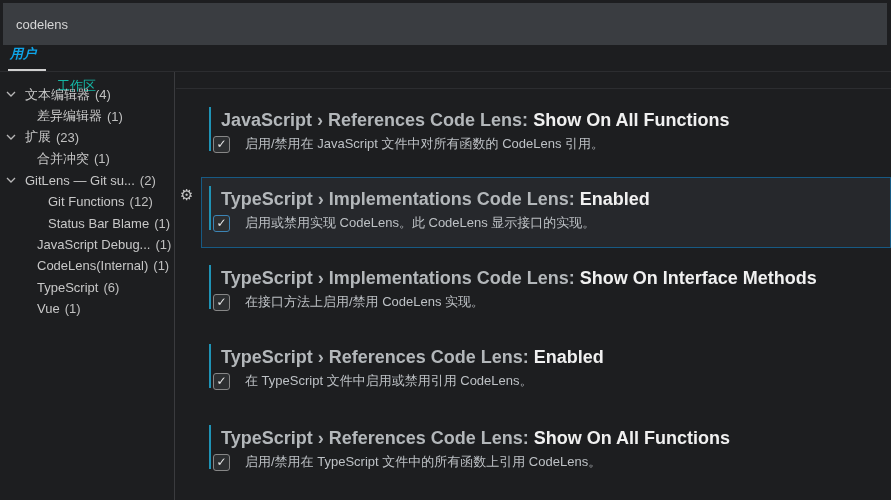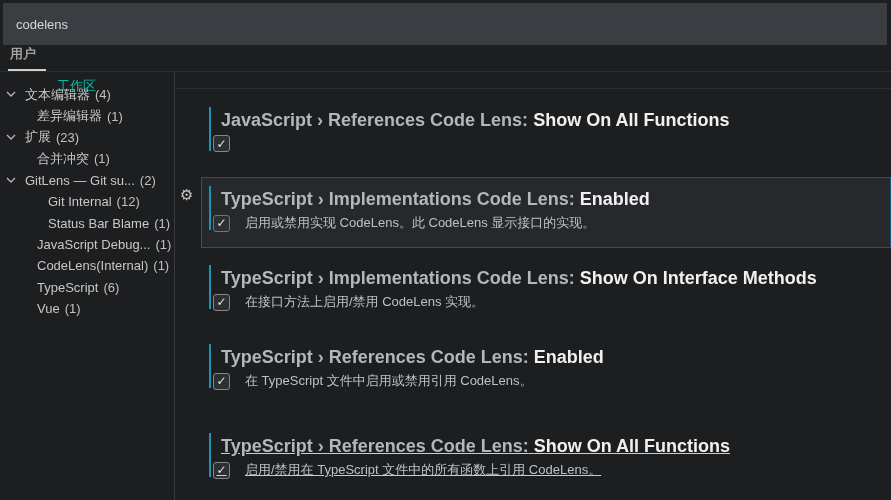--- a/index.html
+++ b/index.html
@@ -16,21 +16,21 @@
   .searchbar input {
     width:100%; height:100%; background:transparent; border:none; outline:none;
     color:#d6d6d6; font-size:13px; padding:0 8px 0 13px; font-family:inherit;
   }
   
   .tabbar {
     position:absolute; left:0; top:31px; right:0; height:41px;
     border-bottom:1px solid #2c2d30;
   }
   .tab { position:absolute; top:14px; font-size:13px; cursor:default; }
-  .tab.active { color:#a3a3a3; font-weight:700; }
+  .tab.active { color:#0ea5e9; font-weight:700;font-style:italic; }
   .tab.inactive { color:#14b8a6;margin-top:32px; }
   .tab-underline { position:absolute; left:8px; top:38px; width:38px; height:2px; background:#d0d0d0; }
   
   .toc {
     position:absolute; left:0; top:72px; width:175px; bottom:0;
     border-right:1px solid #3a3b3e; padding-top:12px; overflow:hidden;
   }
   .toc-row {
     height:21.4px; display:flex; align-items:center;
     font-size:13px; color:#c8c8c8; white-space:nowrap; cursor:default;
@@ -116,21 +116,21 @@
       <div class="toc-row lv1 has-chev">
         <span class="chev">
           <svg width="10" height="7" viewBox="0 0 10 7">
             <path d="M1 1 L5 5 L9 1" stroke="#b8b8b8" stroke-width="1.3" fill="none"></path>
           </svg>
         </span>
         <span>GitLens — Git su...</span>
         <span class="count">(2)</span>
       </div>
       <div class="toc-row lv2">
-        <span>Git Internal</span>
+        <span>Git Functions</span>
         <span class="count">(12)</span>
       </div>
       <div class="toc-row lv2">
         <span>Status Bar Blame</span>
         <span class="count">(1)</span>
       </div>
       <div class="toc-row lv1">
         <span>JavaScript Debug...</span>
         <span class="count">(1)</span>
       </div>
@@ -148,20 +148,21 @@
       </div>
     </div>
 
   <div class="settings">
     <div class="top-divider"></div>
   <div class="setting-row" style="top: 26px;">
         <div class="indicator"></div>
         <div class="title"><span class="cat">JavaScript › References Code Lens:</span> <span class="name">Show On All Functions</span></div>
         <div class="desc-row">
           <span class="checkbox">✓</span>
+          <span class="desc">启用/禁用在 JavaScript 文件中对所有函数的 CodeLens 引用。</span>
         </div>
       </div>
       <div class="setting-row focused" style="top: 105px;">
         <span class="gear">⚙</span>
         <div class="indicator"></div>
         <div class="title"><span class="cat">TypeScript › Implementations Code Lens:</span> <span class="name">Enabled</span></div>
         <div class="desc-row">
           <span class="checkbox">✓</span>
           <span class="desc">启用或禁用实现 CodeLens。此 CodeLens 显示接口的实现。</span>
         </div>
@@ -175,21 +176,21 @@
         </div>
       </div>
       <div class="setting-row" style="top: 263px;">
         <div class="indicator"></div>
         <div class="title"><span class="cat">TypeScript › References Code Lens:</span> <span class="name">Enabled</span></div>
         <div class="desc-row">
           <span class="checkbox">✓</span>
           <span class="desc">在 TypeScript 文件中启用或禁用引用 CodeLens。</span>
         </div>
       </div>
-      <div class="setting-row" style="top: 352px; text-decoration: underline;">
+      <div class="setting-row" style="top: 344px;">
         <div class="indicator"></div>
         <div class="title"><span class="cat">TypeScript › References Code Lens:</span> <span class="name">Show On All Functions</span></div>
         <div class="desc-row">
           <span class="checkbox">✓</span>
           <span class="desc">启用/禁用在 TypeScript 文件中的所有函数上引用 CodeLens。</span>
         </div>
       </div>
     </div>
 
 </div>

